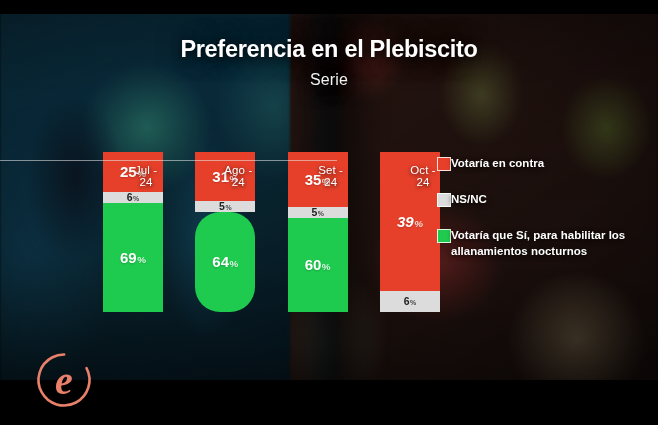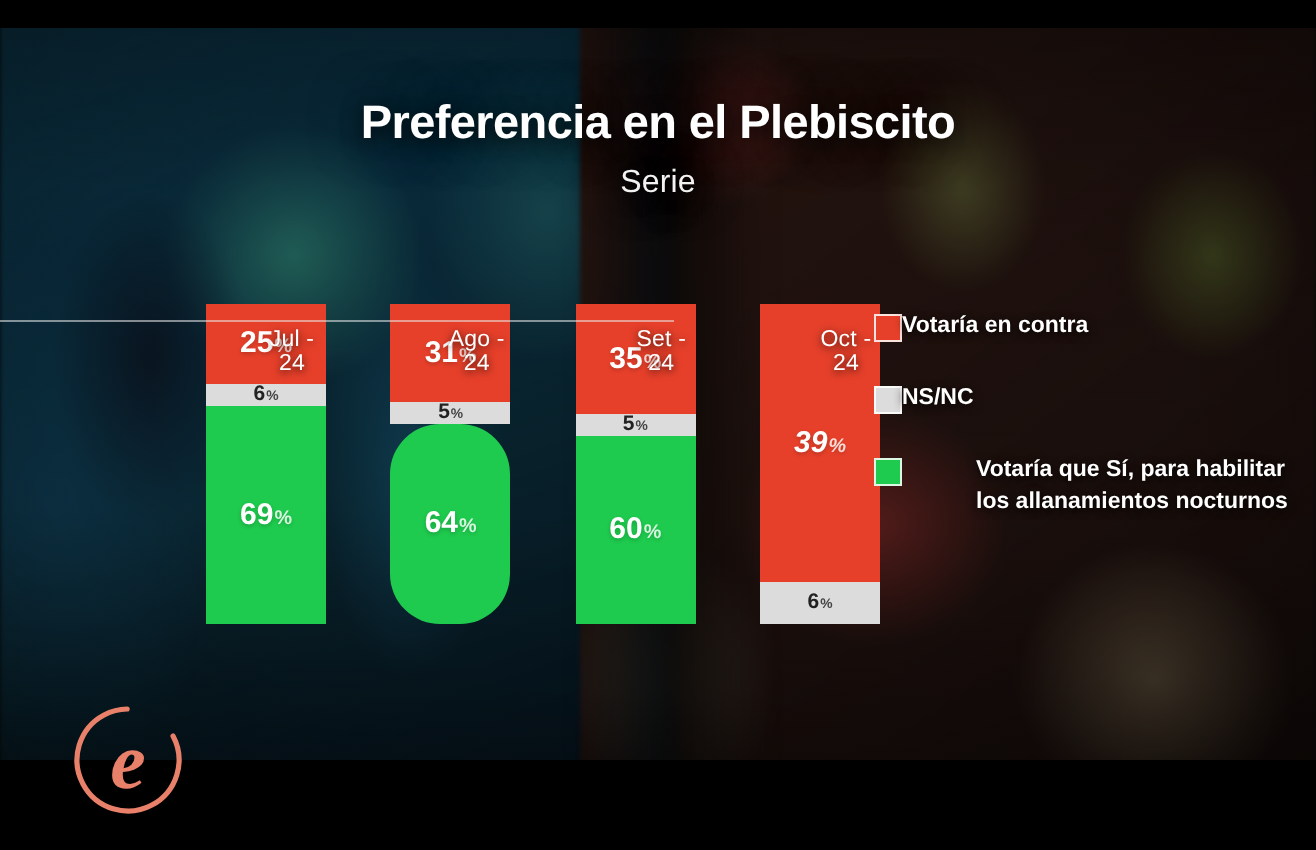--- a/index.html
+++ b/index.html
@@ -53,21 +53,21 @@
     position:absolute; inset:0;
     background:linear-gradient(180deg, rgba(0,0,0,.30) 0%, rgba(0,0,0,.12) 22%, rgba(0,0,0,.08) 60%, rgba(0,0,0,.35) 100%);
   }
 
   
   .letterbox-top    { position:absolute; left:0; top:0;    width:100%; height:14px; background:#000; }
   .letterbox-bottom { position:absolute; left:0; bottom:0; width:100%; height:45px; background:#000; }
 
   
   #title-block {
-    position:absolute; left:0; top:48px; width:100%;
+    position:absolute; left:0; top:36px; width:100%;
     text-align:center; z-index:5;
     text-shadow:0 2px 10px rgba(0,0,0,.75), 0 0 26px rgba(0,0,0,.6);
   }
   #title-block .t-line {
     color:#fff; font-size:23.5px; font-weight:bold;
     letter-spacing:-.3px; line-height:1.18;
   }
   #title-block .t-sub {
     color:#f2f2f2; font-size:16px; font-weight:normal;
     margin-top:7px; letter-spacing:.1px;
@@ -105,21 +105,21 @@
     width:60px; text-align:center;
     color:#ffffff; font-size:11.5px; font-weight:normal;
     letter-spacing:.1px;
     text-shadow:0 1px 4px rgba(0,0,0,.85);
     padding-left:26px;
   }
 
   
   #legend { position:absolute; left:437px; top:156px; width:210px; z-index:5; }
   .legend-row { display:flex; align-items:flex-start; margin-bottom:20px; }
-  .legend-row:last-child { margin-bottom:0;gap:37px; }
+  .legend-row:last-child { margin-bottom:0; }
   .legend-swatch {
     width:14px; height:14px; flex:0 0 14px; margin-top:1px;
     border:1px solid rgba(255,255,255,.85);
   }
   .legend-swatch.red   { background:#e7402a; }
   .legend-swatch.gray  { background:#dcdcdc; }
   .legend-swatch.green { background:#1ecb4e; }
   .legend-label {
     color:#ffffff;
     font-size:11.5px; font-weight:bold; line-height:1.38;

